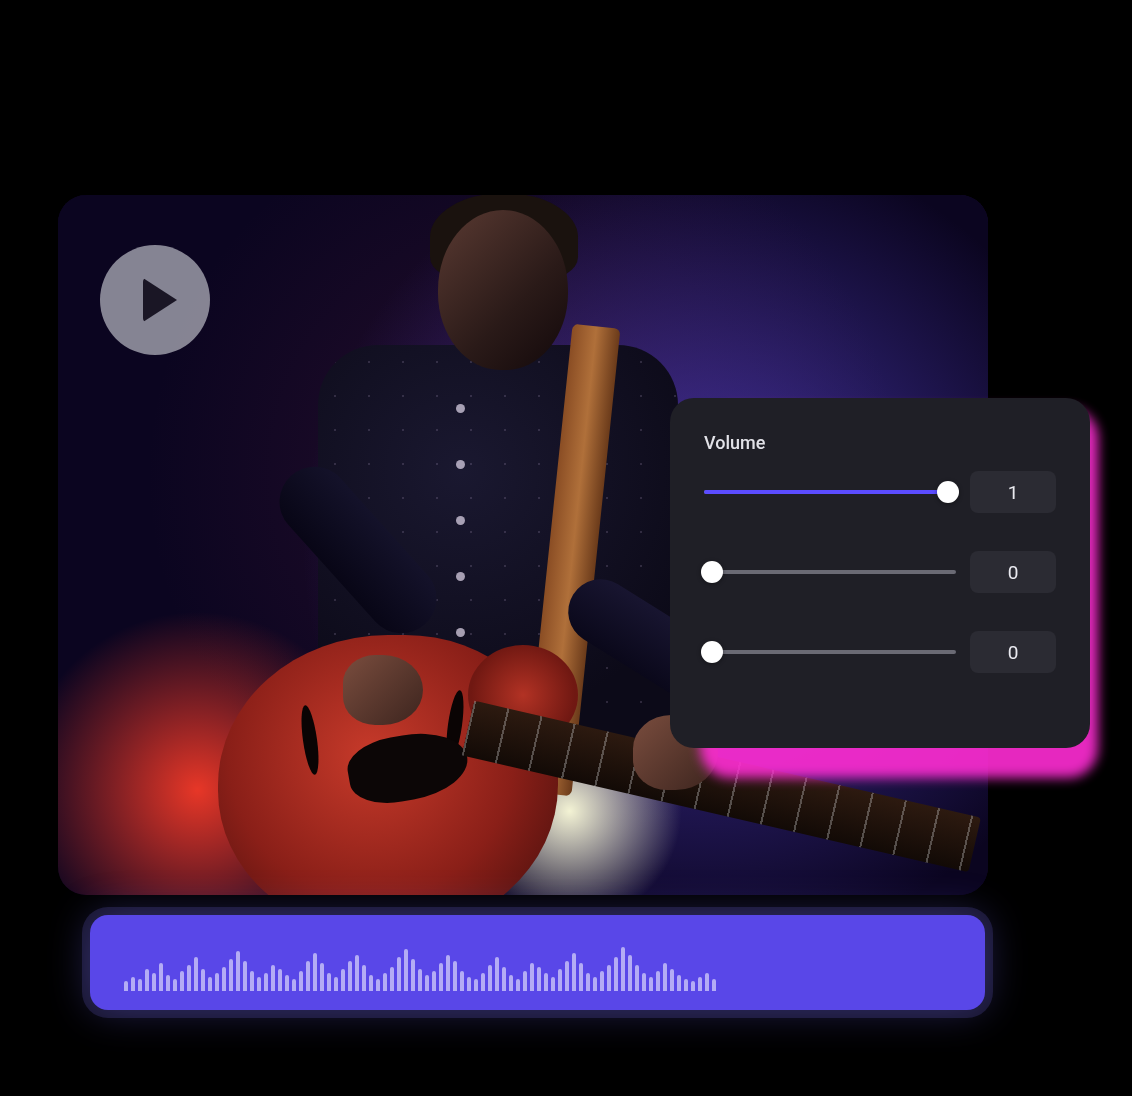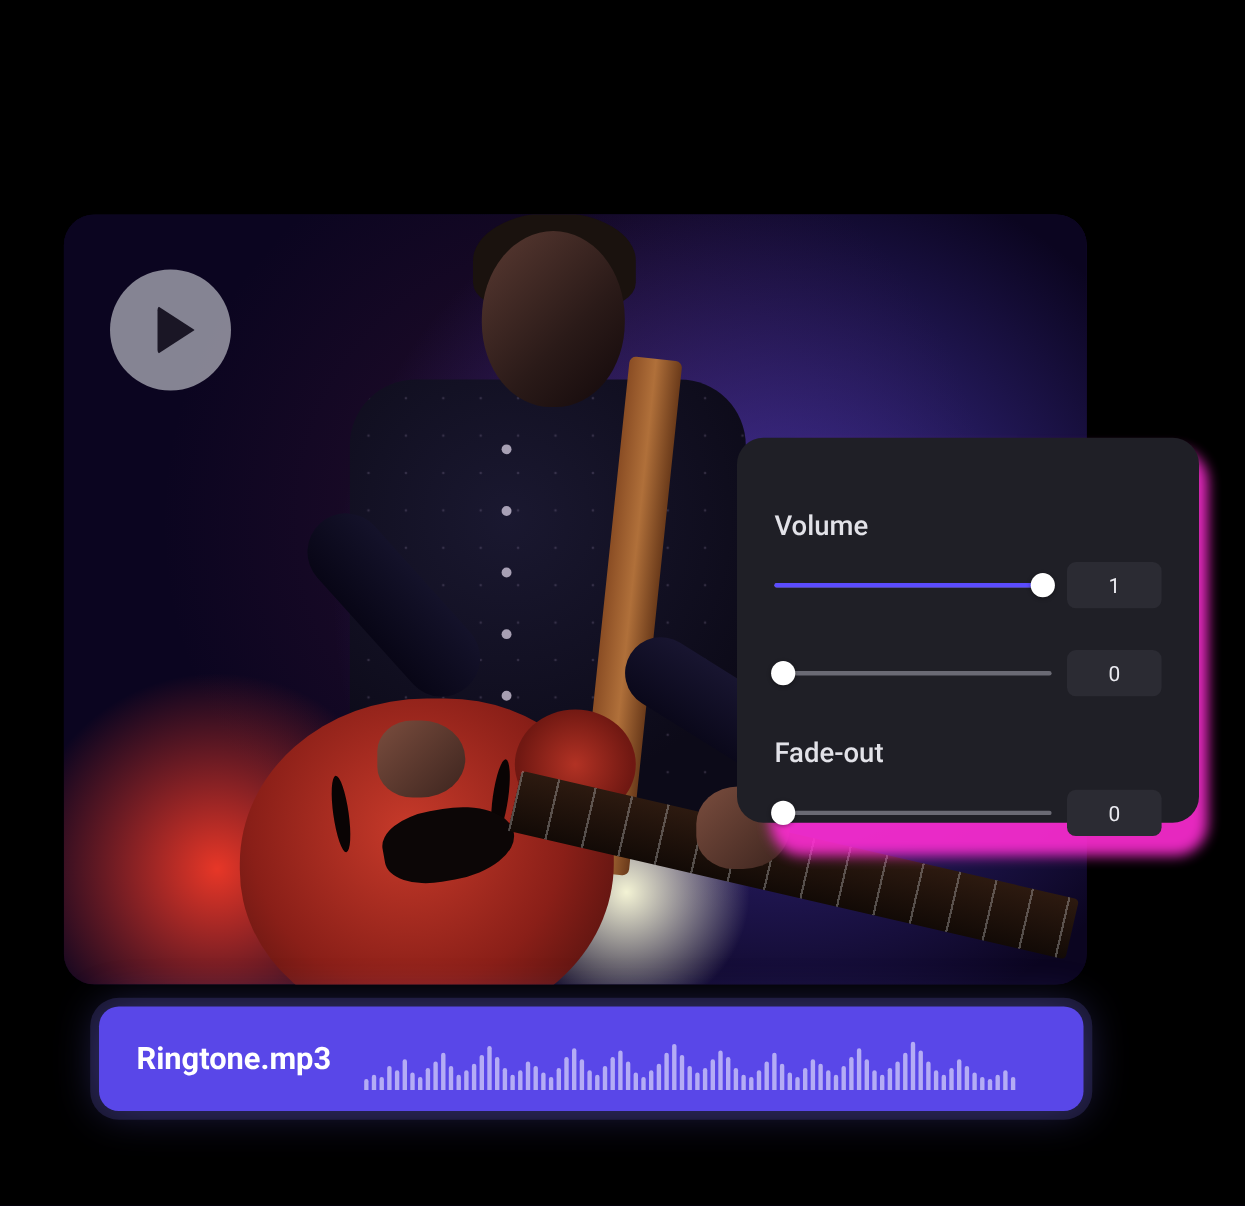--- a/index.html
+++ b/index.html
@@ -192,25 +192,24 @@
   height: 350px;
   background: #1f1f26;
   border-radius: 24px;
   padding: 34px 34px 30px 34px;
   color: #e8e8ec;
 }
 .control-group {
   margin-bottom: 38px;
 }
 .control-label {
-  font-size: 25px;
+  font-size: 18px;
   font-weight: 500;
   color: #e2e2e8;
   margin-bottom: 18px;
-  margin-top: 32px;
 }
 .control-row {
   display: flex;
   align-items: center;
   gap: 14px;
 }
 .slider-track {
   position: relative;
   flex: 1;
   height: 4px;
@@ -340,34 +339,32 @@
     <div class="control-row">
       <div class="slider-track">
         <div class="slider-fill" style="width:0%"></div>
         <div class="slider-thumb" style="left:3%"></div>
       </div>
       <div class="value-box">0</div>
     </div>
   </div>
 
   <div class="control-group" style="margin-bottom:0">
-    <div class="control-label">Fade-out</div>
     <div class="control-row">
       <div class="slider-track">
         <div class="slider-fill" style="width:0%"></div>
         <div class="slider-thumb" style="left:3%"></div>
       </div>
       <div class="value-box">0</div>
     </div>
   </div>
 
 </div>
 
 <div class="audio-chip">
-  <div class="audio-name">Ringtone.mp3</div>
   <div class="waveform" id="waveform">
       <div class="wave-bar" style="height: 10px;"></div>
       <div class="wave-bar" style="height: 14px;"></div>
       <div class="wave-bar" style="height: 12px;"></div>
       <div class="wave-bar" style="height: 22px;"></div>
       <div class="wave-bar" style="height: 18px;"></div>
       <div class="wave-bar" style="height: 28px;"></div>
       <div class="wave-bar" style="height: 16px;"></div>
       <div class="wave-bar" style="height: 12px;"></div>
       <div class="wave-bar" style="height: 20px;"></div>

